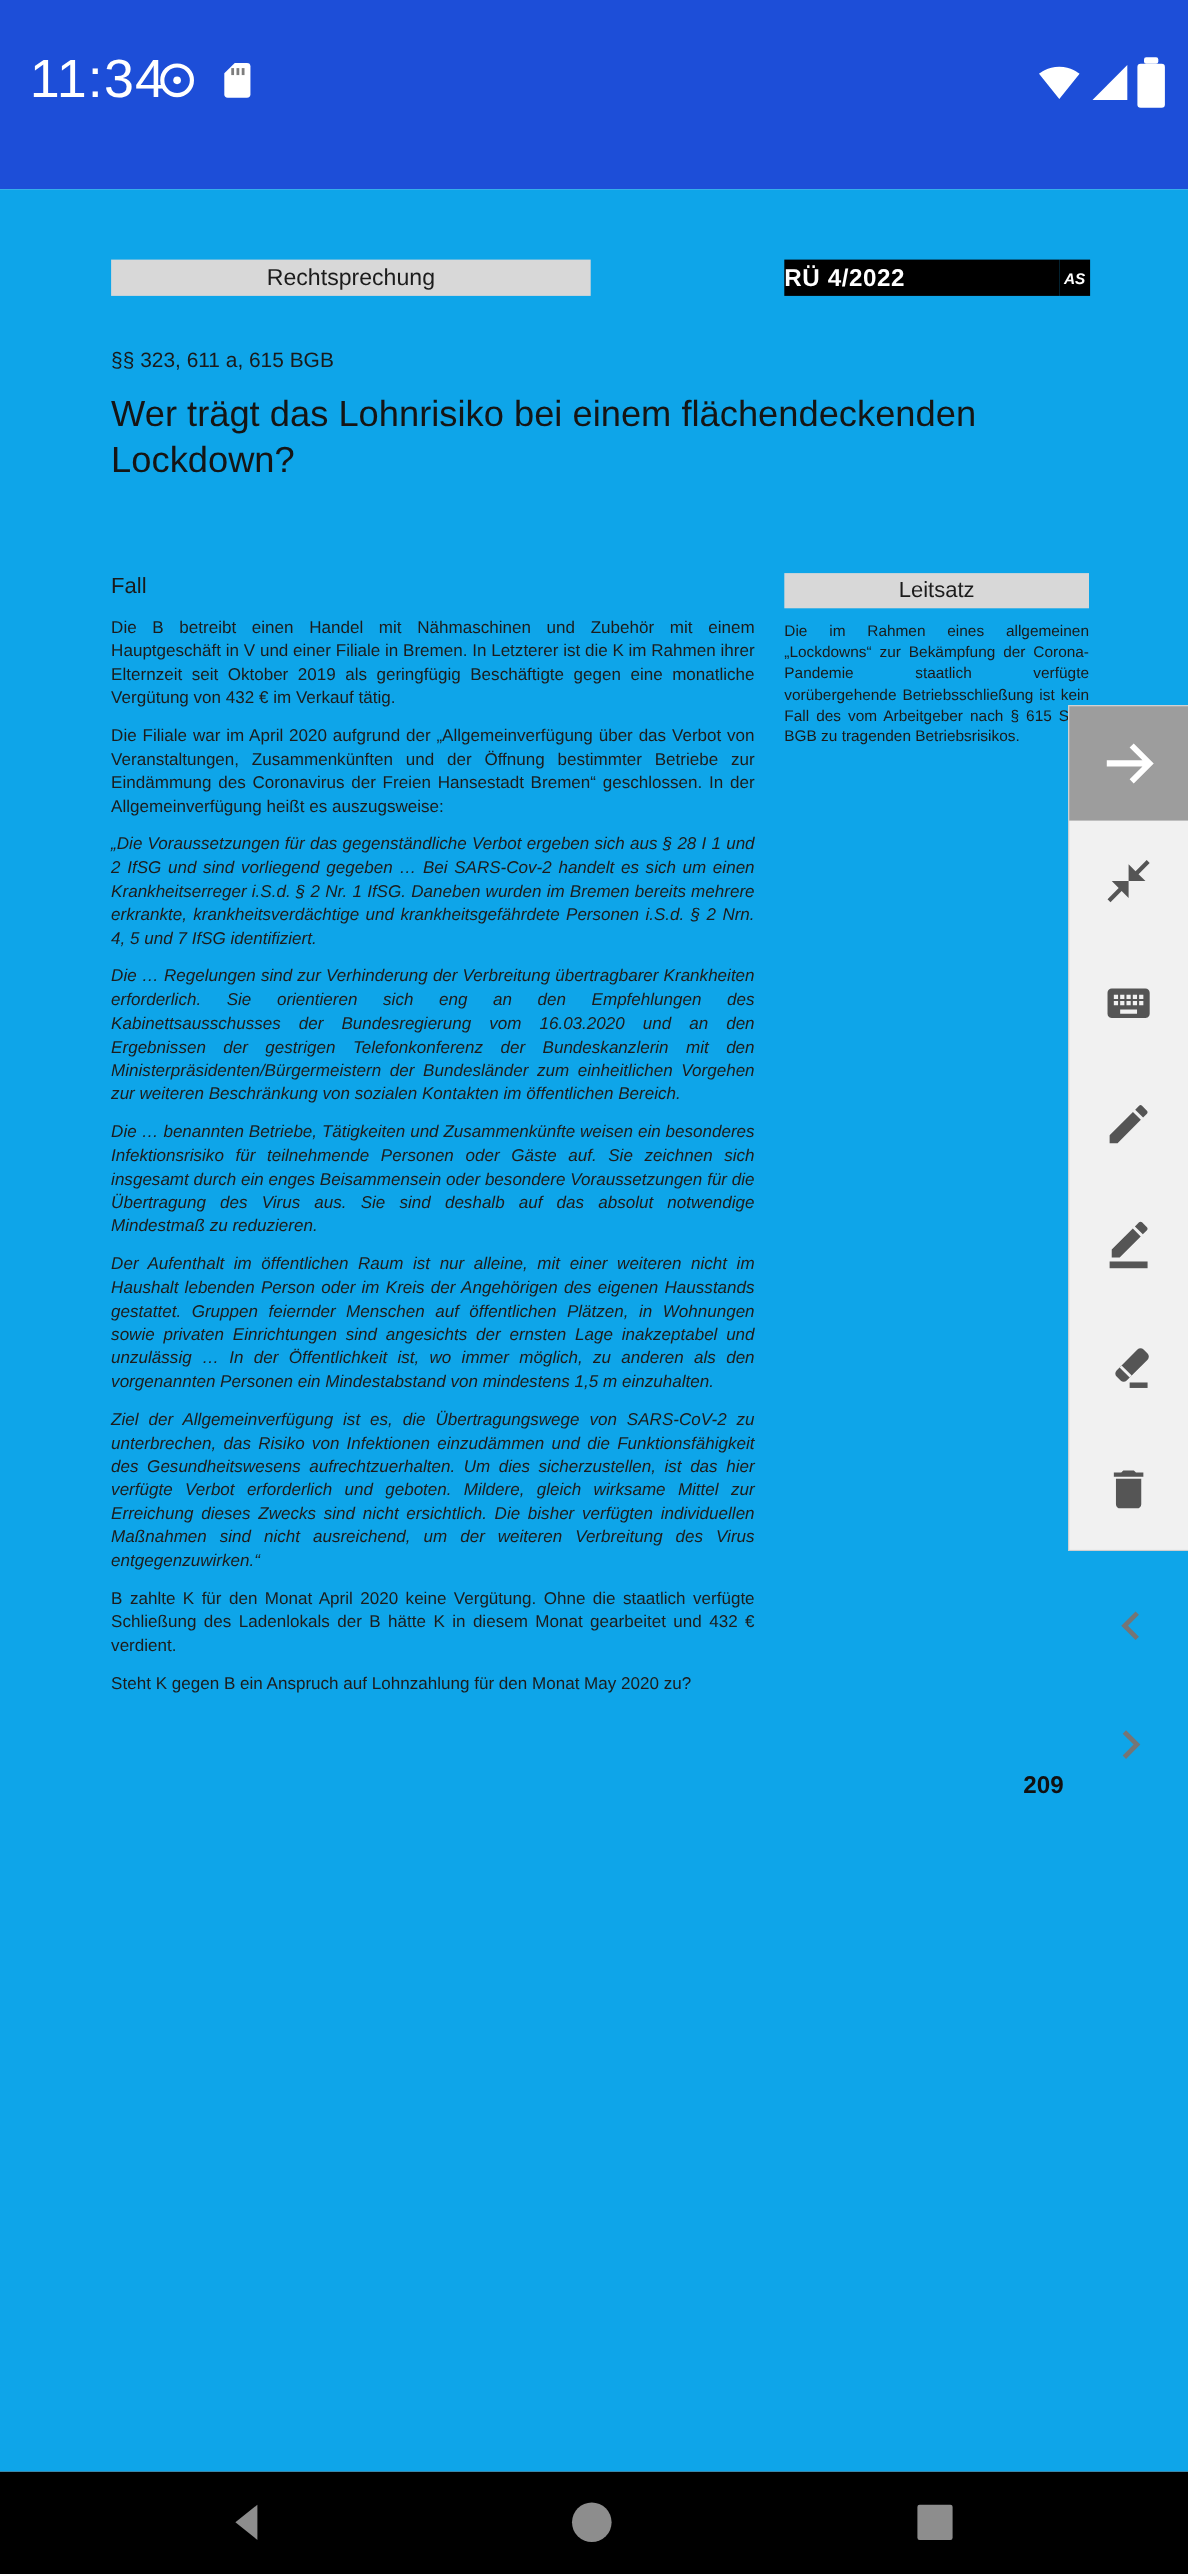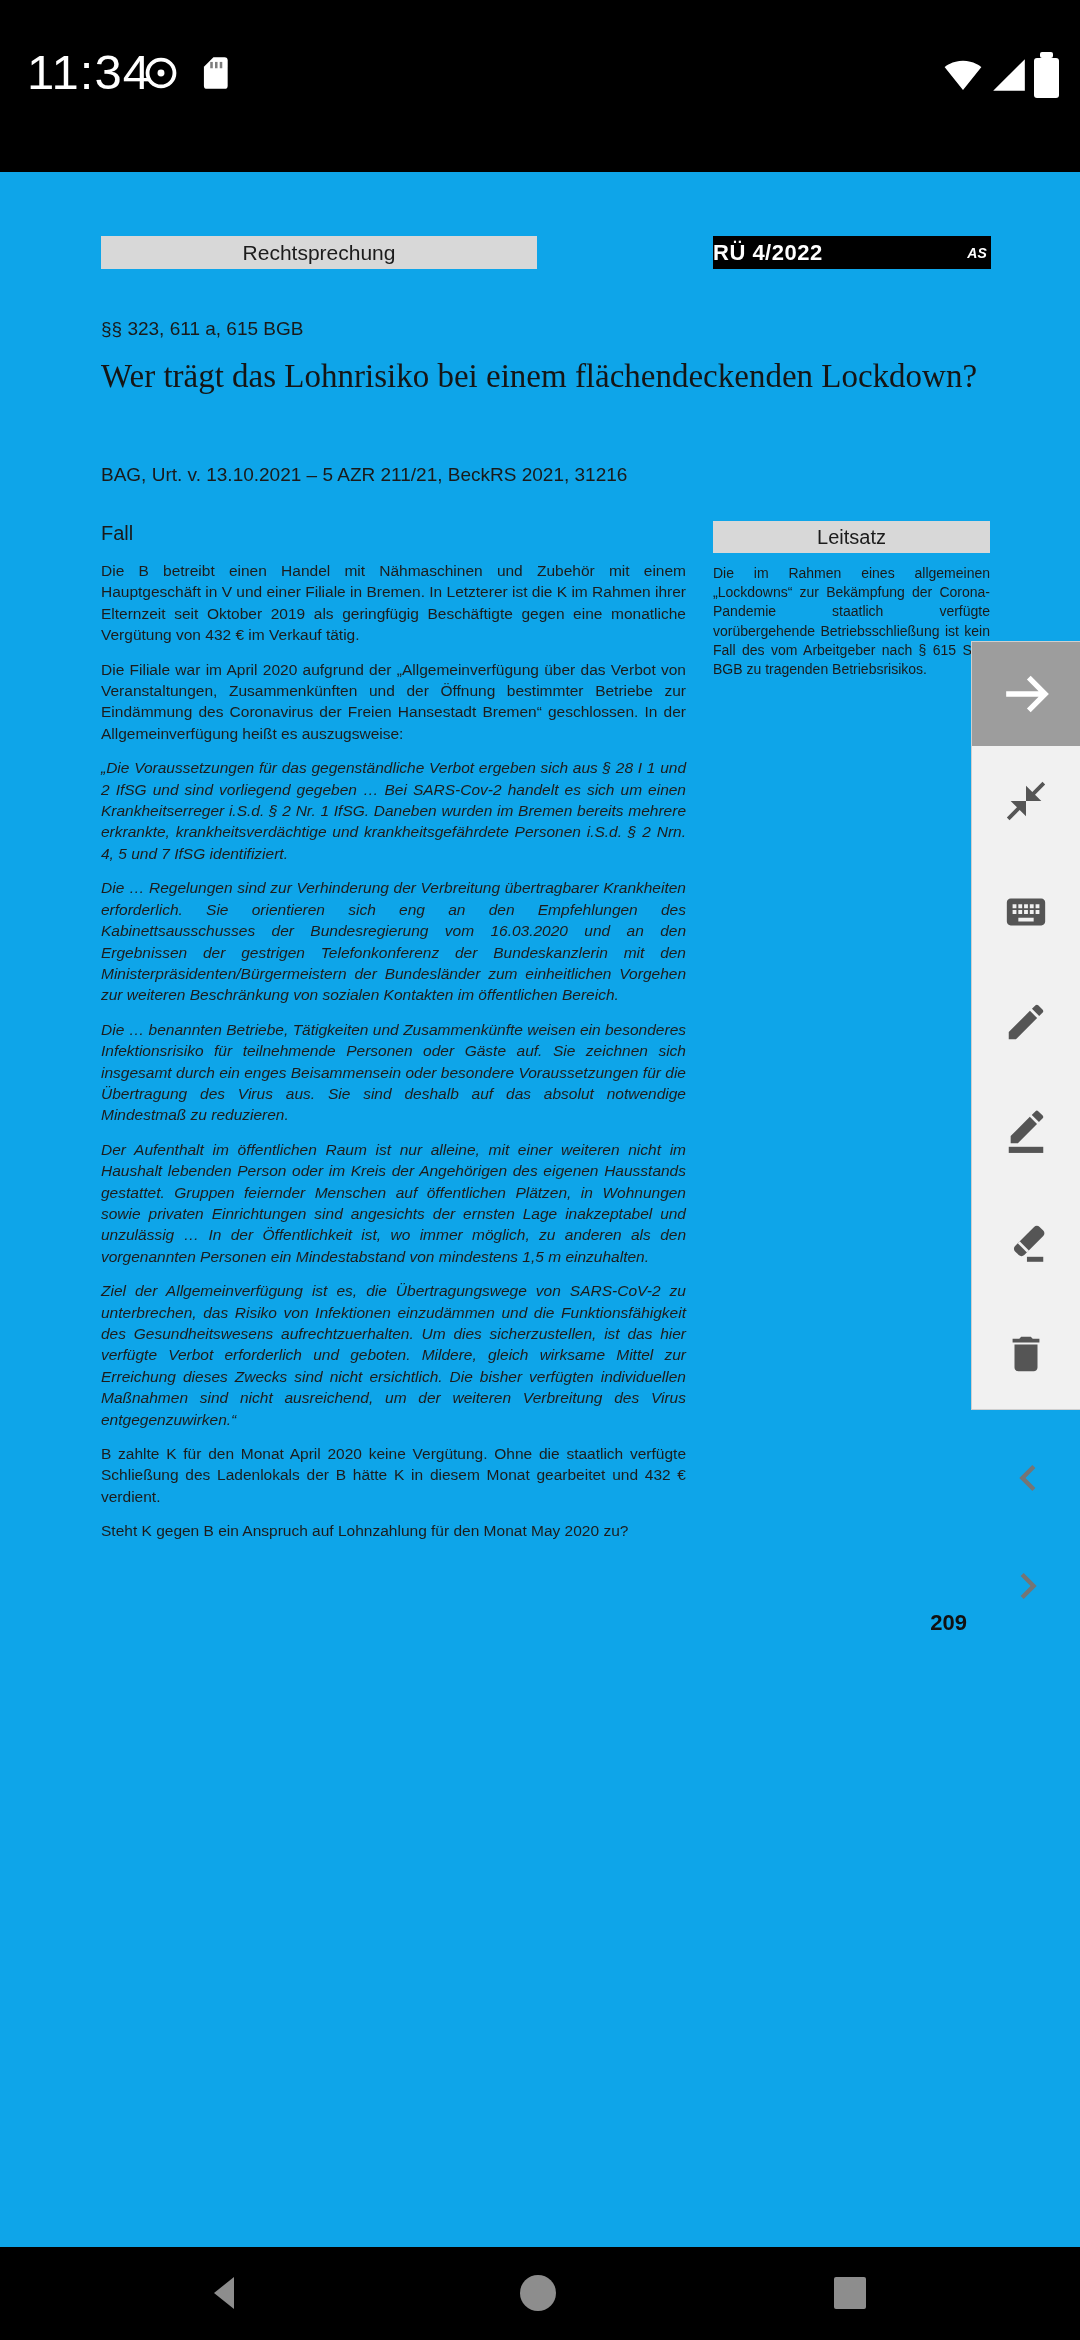--- a/index.html
+++ b/index.html
@@ -4,21 +4,21 @@
 <style>
   html,body { margin:0; padding:0; }
   body {
     width:1080px; height:2340px; position:relative; overflow:hidden;
     background:#ffffff; font-family:"Liberation Sans","DejaVu Sans",sans-serif;
     color:#1a1a1a;
   }
   .abs { position:absolute; }
 
   
-  .status-bar { top:0; left:0; width:1080px; height:172px; background:#000000; }
+  .status-bar { top:0; left:0; width:1080px; height:172px; background:#1d4ed8; }
   .sb-time { left:27px; top:44px; font-size:49px; color:#fff; letter-spacing:1px; }
   .sb-icon { top:54px; width:38px; height:38px; }
   .sb-icon svg { width:100%; height:100%; display:block; }
   .battery-body { left:1034px; top:58px; width:25px; height:40px; background:#fff; border-radius:3px; }
   .battery-body::before { content:""; position:absolute; top:-6px; left:6px; width:13px; height:6px; background:#fff; border-radius:2px; }
 
   
   .pdf-page { top:172px; left:0; width:1080px; height:2075px; background:#0ea5e9; }
 
   .section-bar { left:101px; top:64px; width:436px; height:33px; background:#d8d8d8;
@@ -107,22 +107,21 @@
     <span>Rechtsprechung</span>
   </div>
   <div class="abs issue-bar">
     <span>RÜ 4/2022</span>
   </div>
   <div class="abs as-logo">
     <span>AS</span>
   </div>
 
   <div class="abs statutes">§§ 323, 611 a, 615 BGB</div>
-  <h1 class="abs doc-title" style="margin:0; font-weight:normal;font-family:Liberation Serif, serif;">Wer trägt das Lohnrisiko bei einem flächendeckenden Lockdown?</h1>
-  <div class="abs citation">BAG, Urt. v. 13.10.2021 – 5 AZR 211/21, BeckRS 2021, 31216</div>
+  <h1 class="abs doc-title" style="margin:0; font-weight:normal;">Wer trägt das Lohnrisiko bei einem flächendeckenden Lockdown?</h1>
 
   <div class="abs fall-heading">Fall</div>
 
   <section class="abs left-col">
     <p class="para">Die B betreibt einen Handel mit Nähmaschinen und Zubehör mit einem Hauptgeschäft in V und einer Filiale in Bremen. In Letzterer ist die K im Rahmen ihrer Elternzeit seit Oktober 2019 als geringfügig Beschäftigte gegen eine monatliche Vergütung von 432 € im Verkauf tätig.</p>
     <p class="para">Die Filiale war im April 2020 aufgrund der „Allgemeinverfügung über das Verbot von Veranstaltungen, Zusammenkünften und der Öffnung bestimmter Betriebe zur Eindämmung des Coronavirus der Freien Hansestadt Bremen“ geschlossen. In der Allgemeinverfügung heißt es auszugsweise:</p>
     <p class="para italic">„Die Voraussetzungen für das gegenständliche Verbot ergeben sich aus § 28 I 1 und 2 IfSG und sind vorliegend gegeben … Bei SARS-Cov-2 handelt es sich um einen Krankheitserreger i.S.d. § 2 Nr. 1 IfSG. Daneben wurden im Bremen bereits mehrere erkrankte, krankheitsverdächtige und krankheitsgefährdete Personen i.S.d. § 2 Nrn. 4, 5 und 7 IfSG identifiziert.</p>
     <p class="para italic">Die … Regelungen sind zur Verhinderung der Verbreitung übertragbarer Krankheiten erforderlich. Sie orientieren sich eng an den Empfehlungen des Kabinettsausschusses der Bundesregierung vom 16.03.2020 und an den Ergebnissen der gestrigen Telefonkonferenz der Bundeskanzlerin mit den Ministerpräsidenten/Bürgermeistern der Bundesländer zum einheitlichen Vorgehen zur weiteren Beschränkung von sozialen Kontakten im öffentlichen Bereich.</p>
     <p class="para italic">Die … benannten Betriebe, Tätigkeiten und Zusammenkünfte weisen ein besonderes Infektionsrisiko für teilnehmende Personen oder Gäste auf. Sie zeichnen sich insgesamt durch ein enges Beisammensein oder besondere Voraussetzungen für die Übertragung des Virus aus. Sie sind deshalb auf das absolut notwendige Mindestmaß zu reduzieren.</p>
     <p class="para italic">Der Aufenthalt im öffentlichen Raum ist nur alleine, mit einer weiteren nicht im Haushalt lebenden Person oder im Kreis der Angehörigen des eigenen Hausstands gestattet. Gruppen feiernder Menschen auf öffentlichen Plätzen, in Wohnungen sowie privaten Einrichtungen sind angesichts der ernsten Lage inakzeptabel und unzulässig … In der Öffentlichkeit ist, wo immer möglich, zu anderen als den vorgenannten Personen ein Mindestabstand von mindestens 1,5 m einzuhalten.</p>

